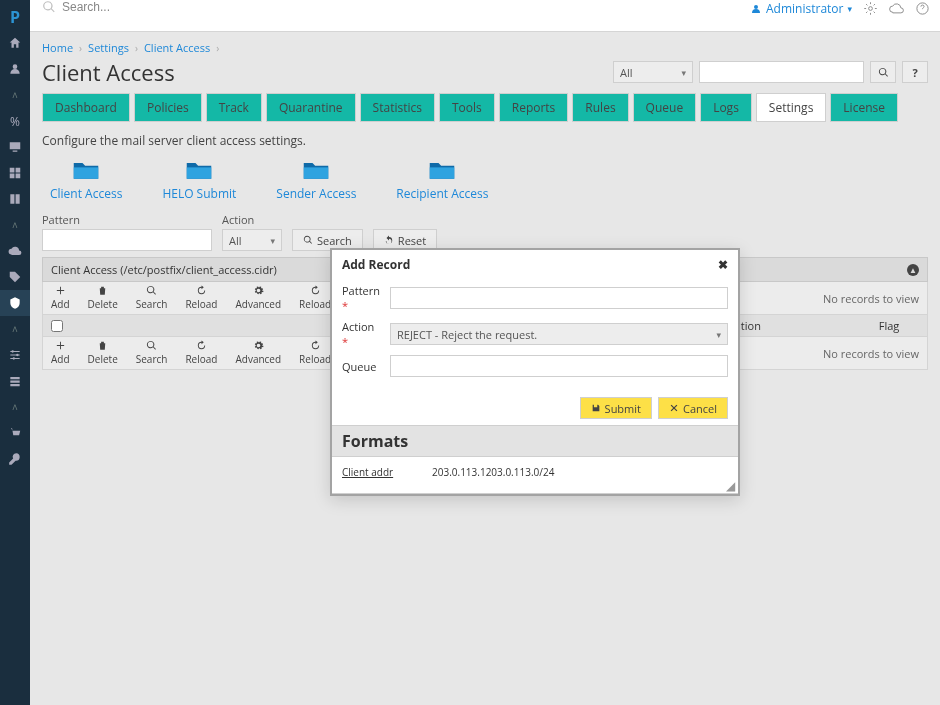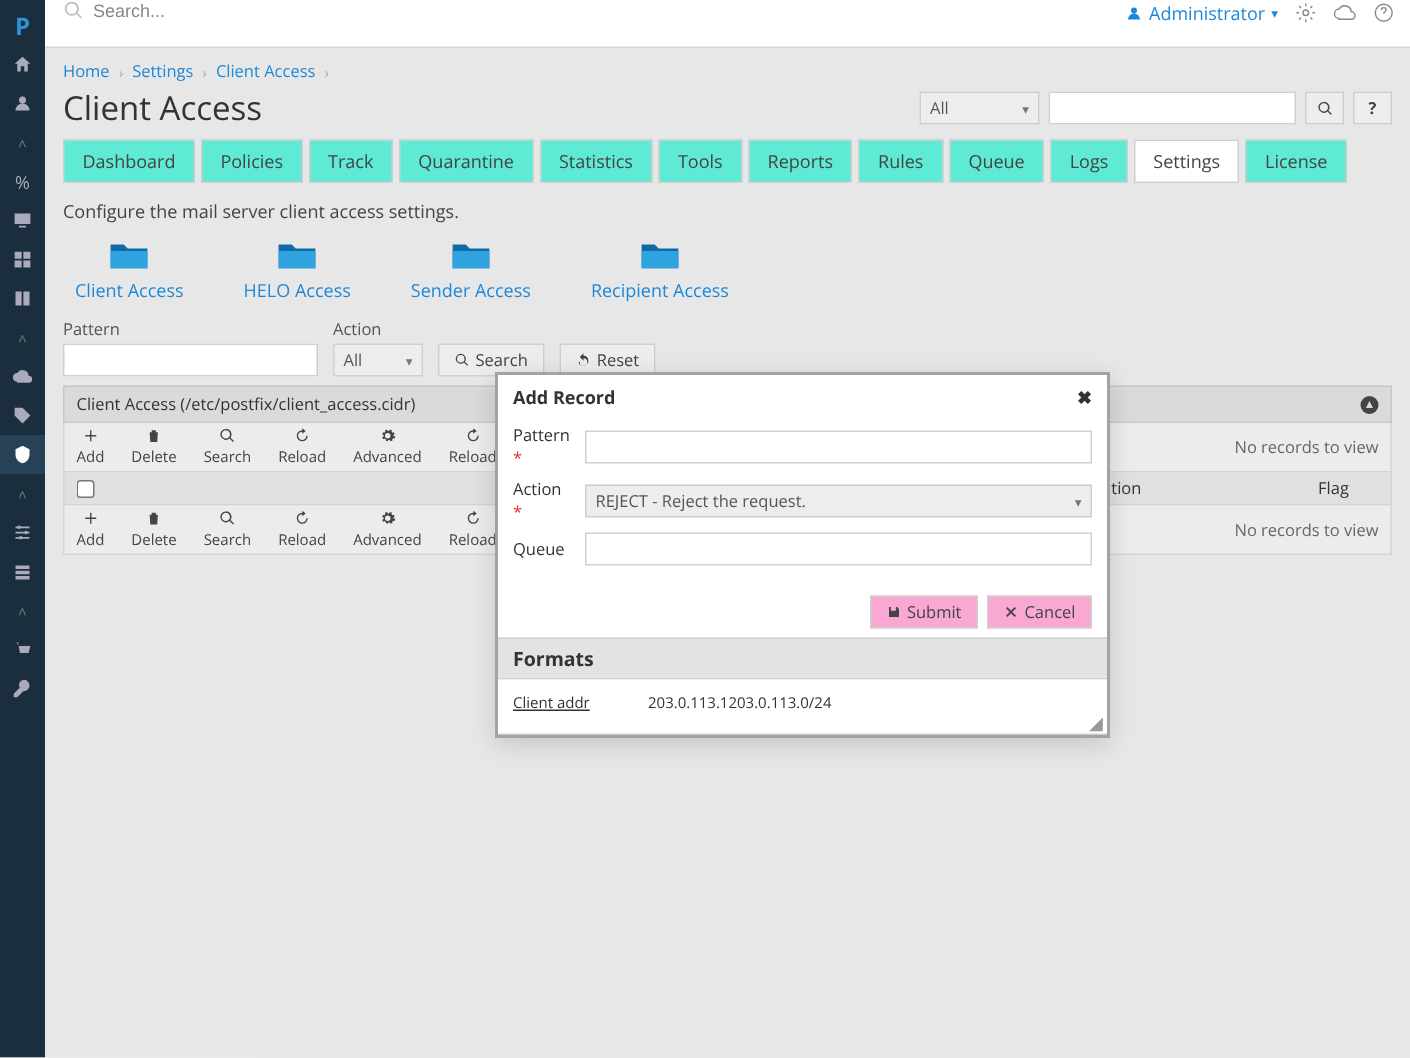--- a/index.html
+++ b/index.html
@@ -115,21 +115,21 @@
   height: 22px; min-width: 26px;
   border: 1px solid #cfcfcf; background: #ededed;
   display: flex; align-items: center; justify-content: center;
   padding: 0 6px; font-size: 11px; color: #444; cursor: pointer;
 }
 .icon-btn svg { width: 11px; height: 11px; fill: #444; }
 
 
 .tabs { display: flex; gap: 4px; margin-bottom: 10px; }
 .tab {
-  background: #5eead4; border: 1px solid #cfcfcf;
+  background: #14b8a6; border: 1px solid #cfcfcf;
   padding: 5px 12px; font-size: 12px; color: #444; cursor: pointer;
 }
 .tab.active { background: #fff; }
 
 .intro { font-size: 12px; color: #444; margin-bottom: 10px; }
 
 
 .cards { display: flex; gap: 40px; padding: 0 8px; margin-bottom: 10px; }
 .card { display: flex; flex-direction: column; align-items: center; gap: 4px; cursor: pointer; }
 .card svg { width: 28px; height: 22px; }
@@ -214,29 +214,29 @@
   font-size: 11px; outline: none; background: #fff;
 }
 .mrow .dd {
   flex: 1; height: 22px; background: #ededed; border: 1px solid #cfcfcf;
   display: flex; align-items: center; justify-content: space-between;
   padding: 0 6px; font-size: 11px; color: #555; cursor: pointer;
 }
 .dd-caret { font-size: 9px; color: #777; }
 .modal-actions { display: flex; justify-content: flex-end; gap: 6px; padding: 6px 10px; }
 .mbtn {
-  background: #f9a8d4; border: 1px solid #cfcfcf; height: 22px;
+  background: #fde047; border: 1px solid #cfcfcf; height: 22px;
   display: flex; align-items: center; gap: 4px; padding: 0 10px;
   font-size: 11px; color: #444; cursor: pointer;
 }
 .mbtn svg { width: 10px; height: 10px; fill: #444; }
 
 .formats-head {
   background: #e3e3e3; border-top: 1px solid #cfcfcf; border-bottom: 1px solid #cfcfcf;
-  padding: 4px 10px; font-size: 13px; font-weight: bold; color: #333;
+  padding: 4px 10px; font-size: 16px; font-weight: bold; color: #333;
 }
 .formats-body {
   background: #fff; border-bottom: 1px solid #cfcfcf;
   display: flex; padding: 8px 10px 14px 10px; gap: 20px; font-size: 10px; color: #333;
   position: relative;
 }
 .formats-body .fcol1 { width: 70px; text-decoration: underline; }
 .formats-body .fcol2 { display: flex; }
 .formats-body .resize {
   position: absolute; right: 2px; bottom: 1px; width: 10px; height: 10px;
@@ -409,21 +409,21 @@
           <path fill="#0f6aa8" d="M2 4h10l3 3h15v15H2z"></path>
           <path fill="#2fa3e0" d="M2 9h28v13H2z"></path>
         </svg>
       <span>Client Access</span>
     </div>
     <div class="card">
       <svg viewBox="0 0 32 24">
           <path fill="#0f6aa8" d="M2 4h10l3 3h15v15H2z"></path>
           <path fill="#2fa3e0" d="M2 9h28v13H2z"></path>
         </svg>
-      <span>HELO Access</span>
+      <span>HELO Submit</span>
     </div>
     <div class="card">
       <svg viewBox="0 0 32 24">
           <path fill="#0f6aa8" d="M2 4h10l3 3h15v15H2z"></path>
           <path fill="#2fa3e0" d="M2 9h28v13H2z"></path>
         </svg>
       <span>Sender Access</span>
     </div>
     <div class="card">
       <svg viewBox="0 0 32 24">

